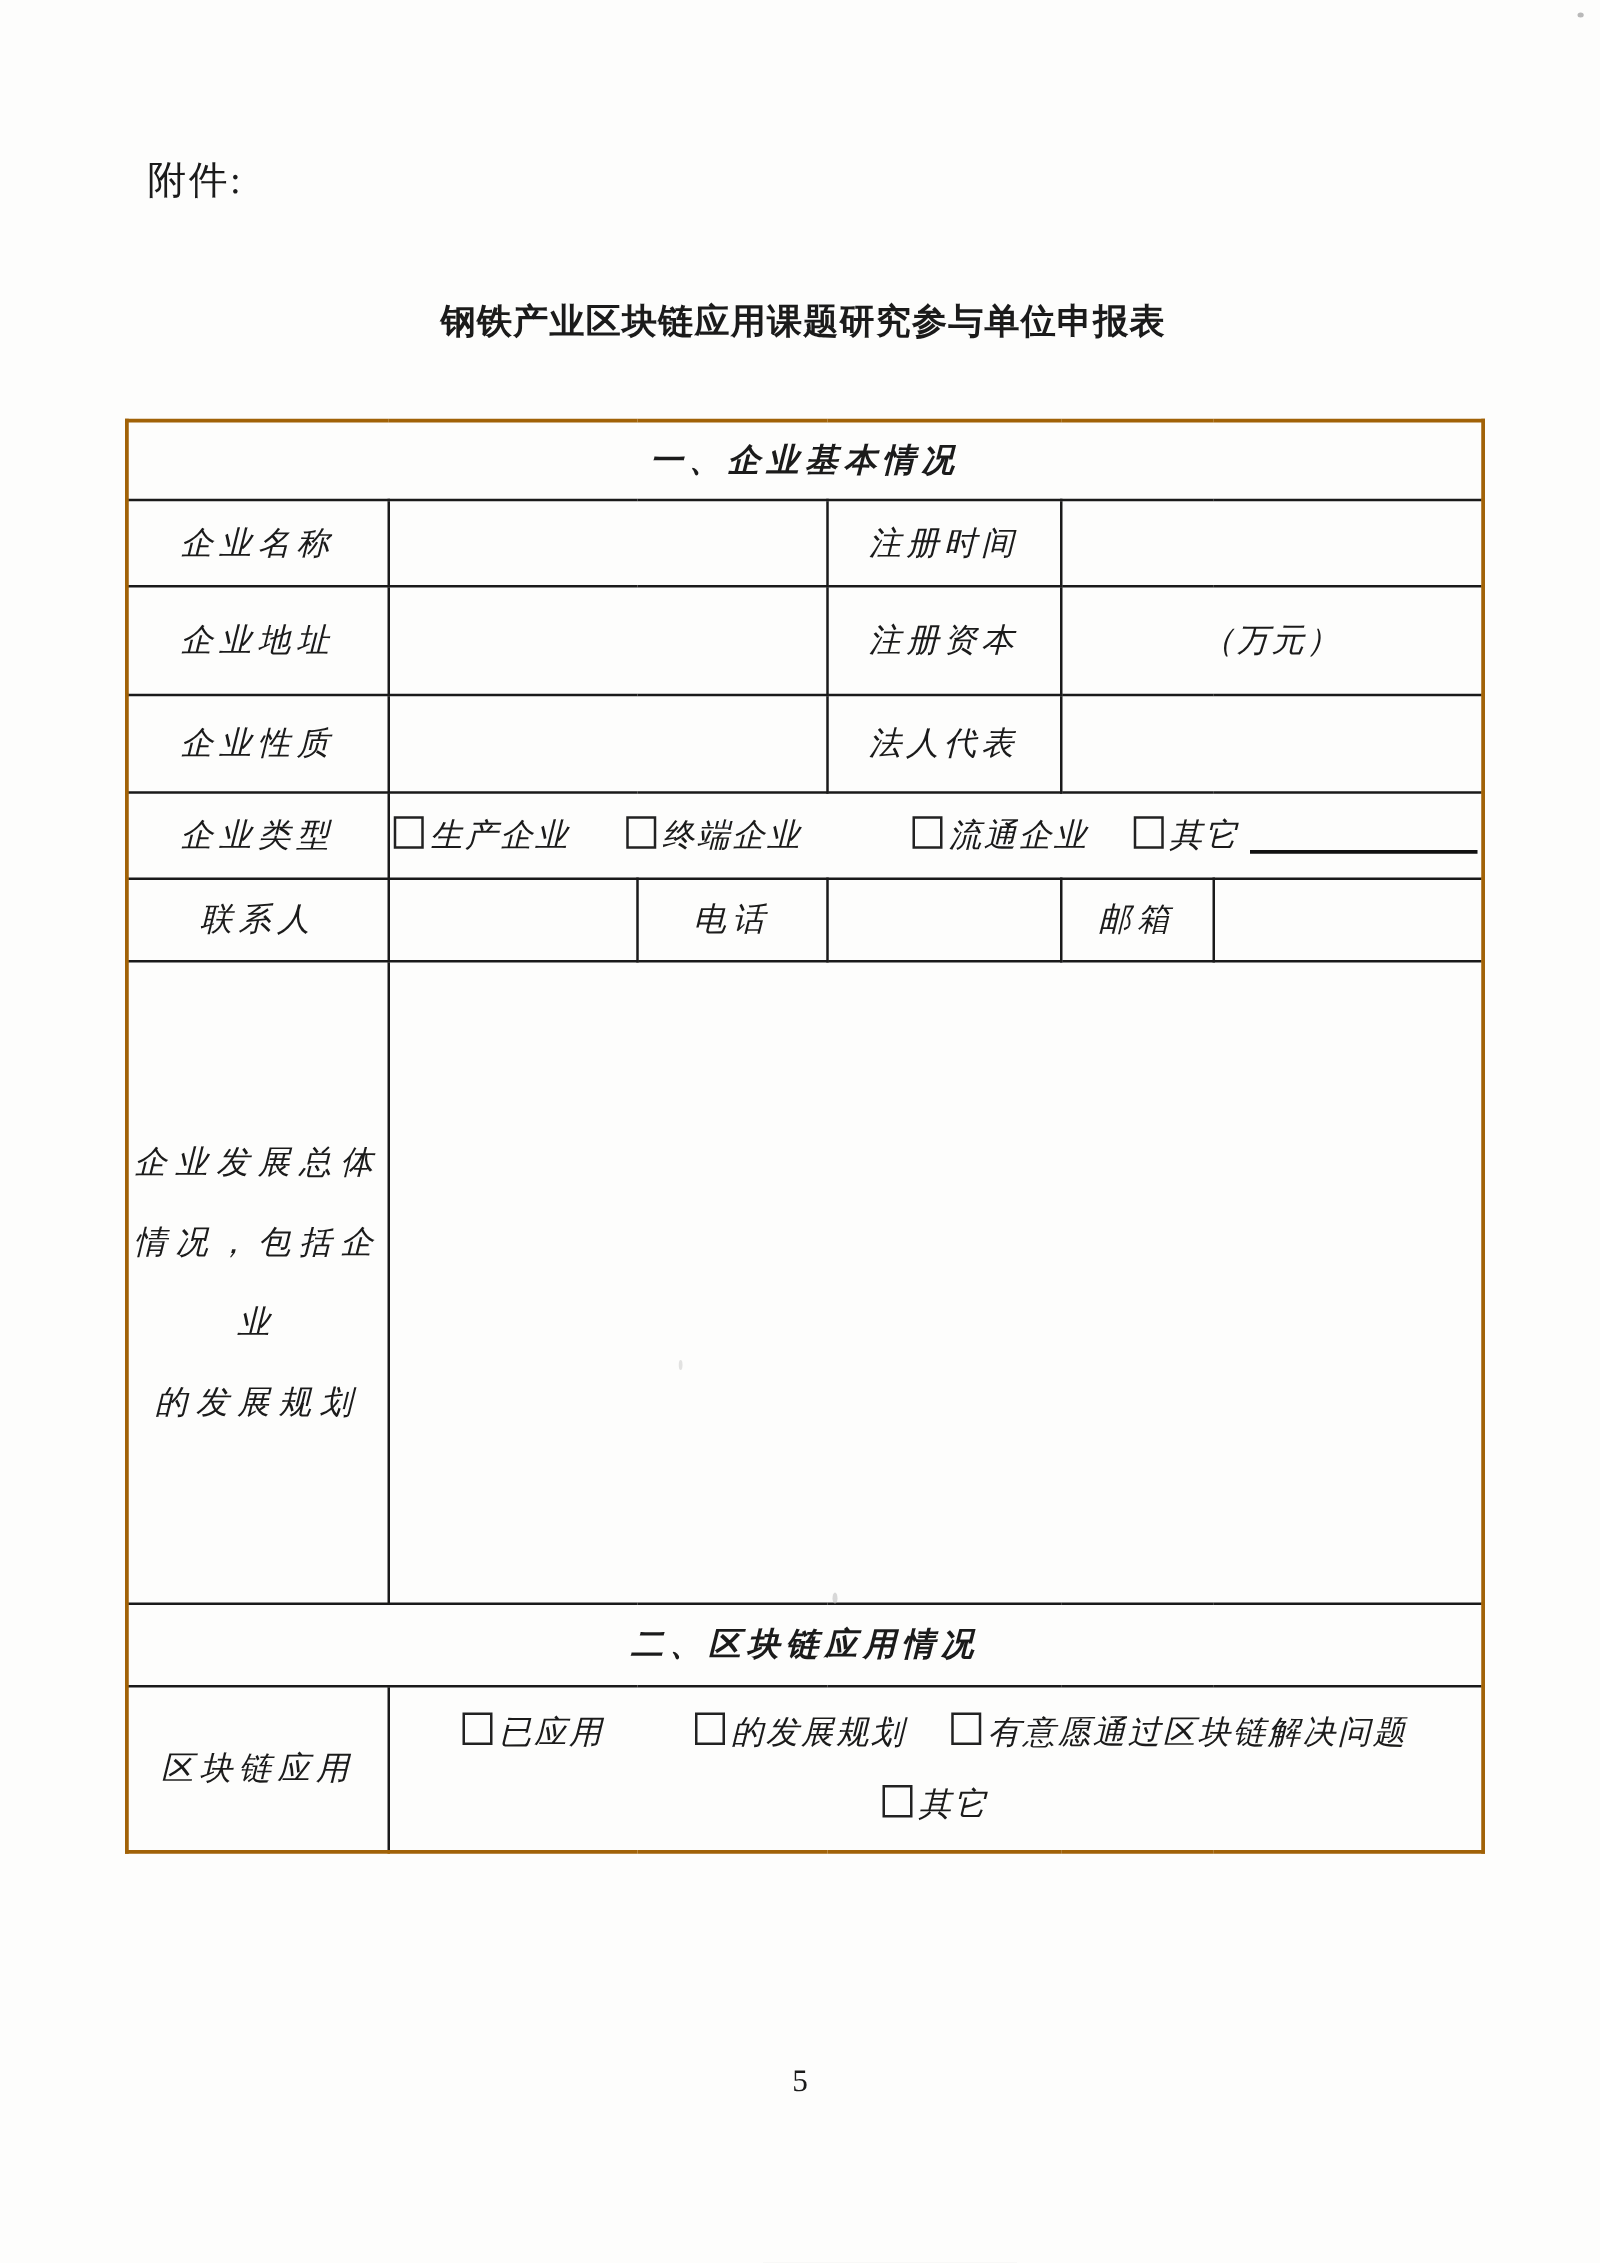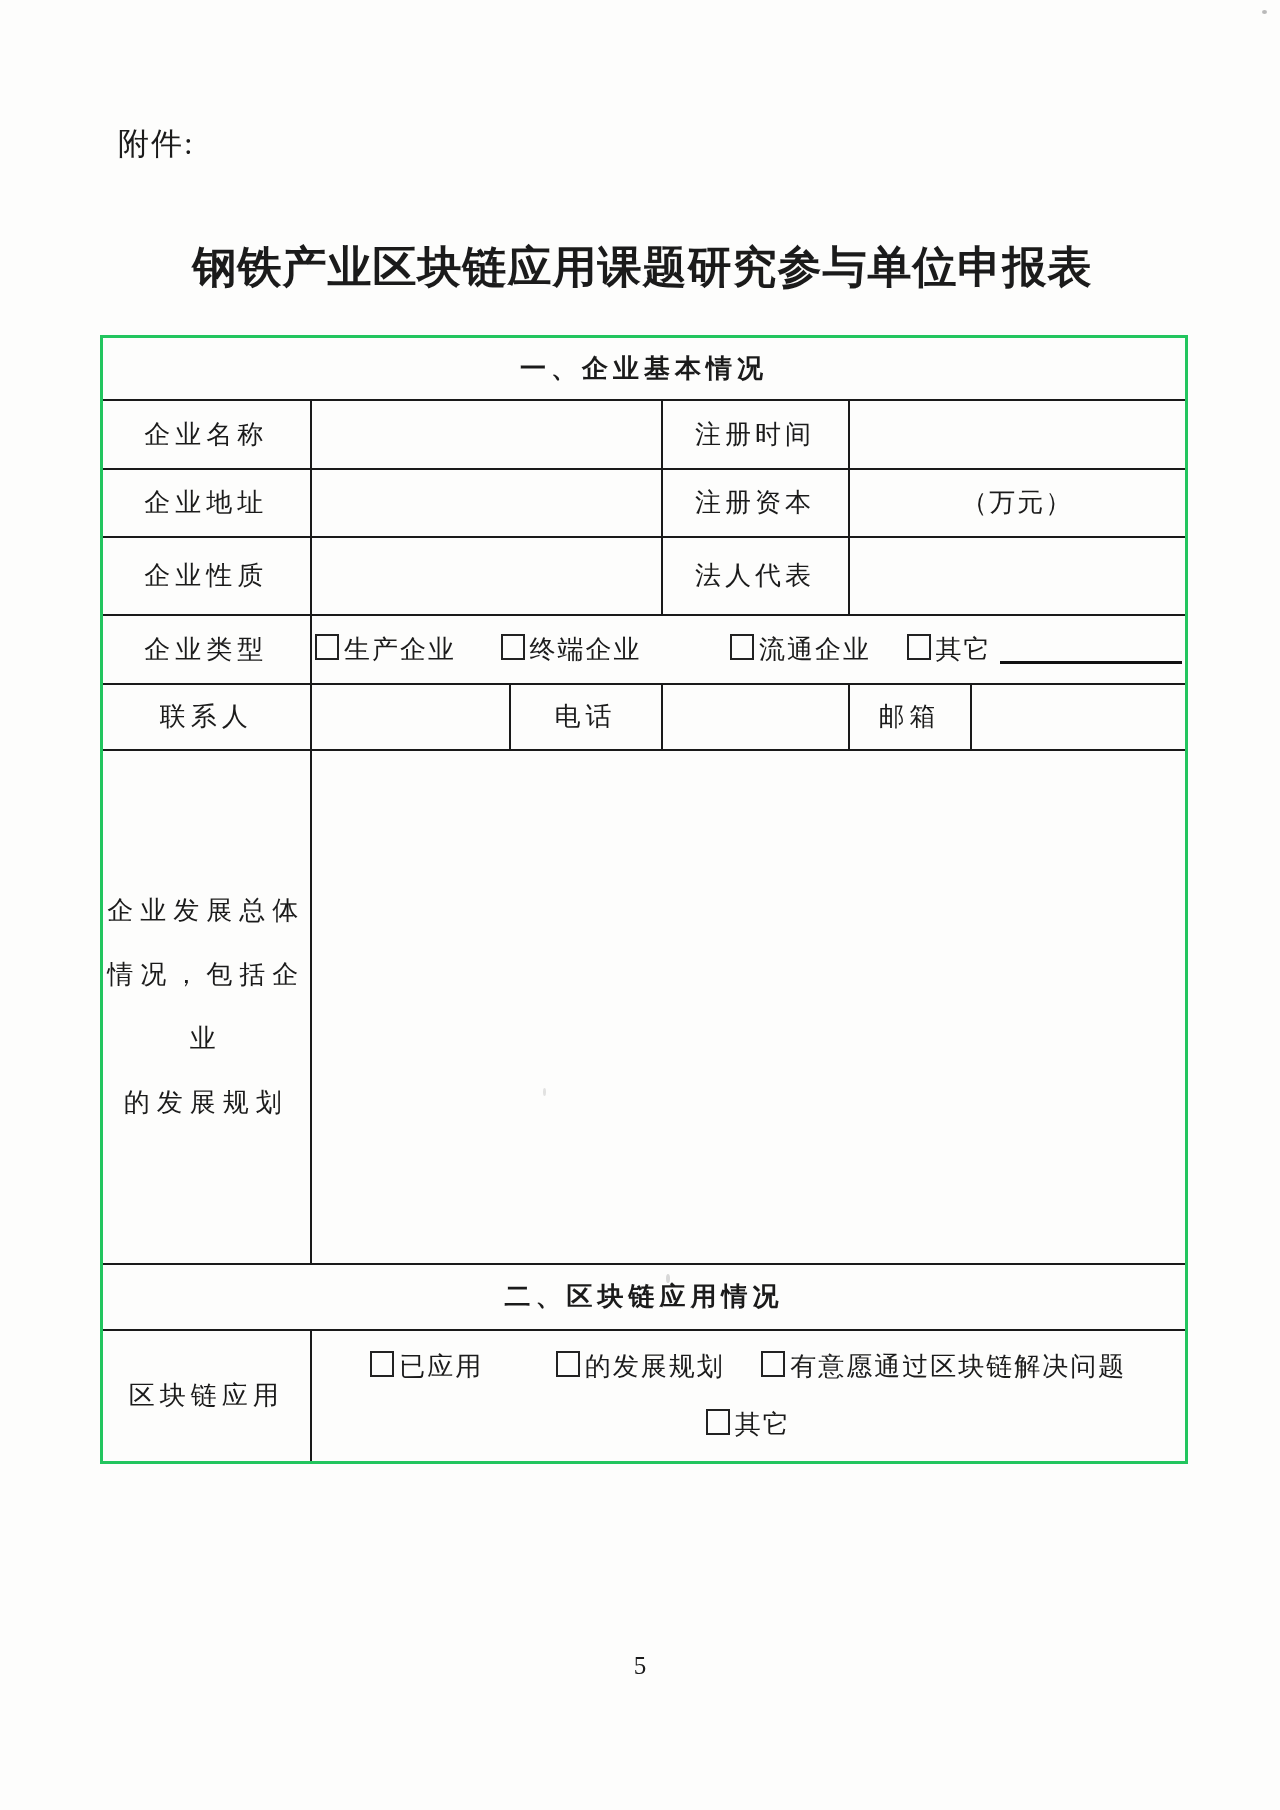--- a/index.html
+++ b/index.html
@@ -16,30 +16,31 @@
     overflow:hidden;
   }
   
   .attachment{
     position:absolute;left:118px;top:123px;
     font-size:31px;letter-spacing:2px;
   }
   .doc-title{
     position:absolute;left:100px;top:238px;width:1085px;
     text-align:center;
-    font-size:44px;font-weight:bold;letter-spacing:1px;
+    font-size:28px;font-weight:bold;letter-spacing:1px;
     white-space:nowrap;
   }
   
   table.form{
     position:absolute;left:100px;top:335px;
     width:1085px;
     border-collapse:collapse;
     table-layout:fixed;
-    border:3px solid #22c55e;
+    border:3px solid #a16207;
+    font-style:italic;
   }
   table.form td{
     border:2px solid #1a1a1a;
     font-size:26px;
     text-align:center;
     vertical-align:middle;
     padding:0;
     overflow:hidden;
   }
   td.sec-hdr{
@@ -143,21 +144,21 @@
         <tr style="height:63px">
       <td class="sec-hdr" colspan="6">一、企业基本情况</td>
     </tr>
 
     <tr style="height:69px">
       <td class="lbl">企业名称</td>
       <td class="val" colspan="2"></td>
       <td class="lbl-sm">注册时间</td>
       <td class="val" colspan="2"></td>
     </tr>
-    <tr style="height:68px">
+    <tr style="height:87px">
       <td class="lbl">企业地址</td>
       <td class="val" colspan="2"></td>
       <td class="lbl-sm">注册资本</td>
       <td class="val-right" colspan="2">（万元）</td>
     </tr>
     <tr style="height:78px">
       <td class="lbl">企业性质</td>
       <td class="val" colspan="2"></td>
       <td class="lbl-sm">法人代表</td>
       <td class="val" colspan="2"></td>

